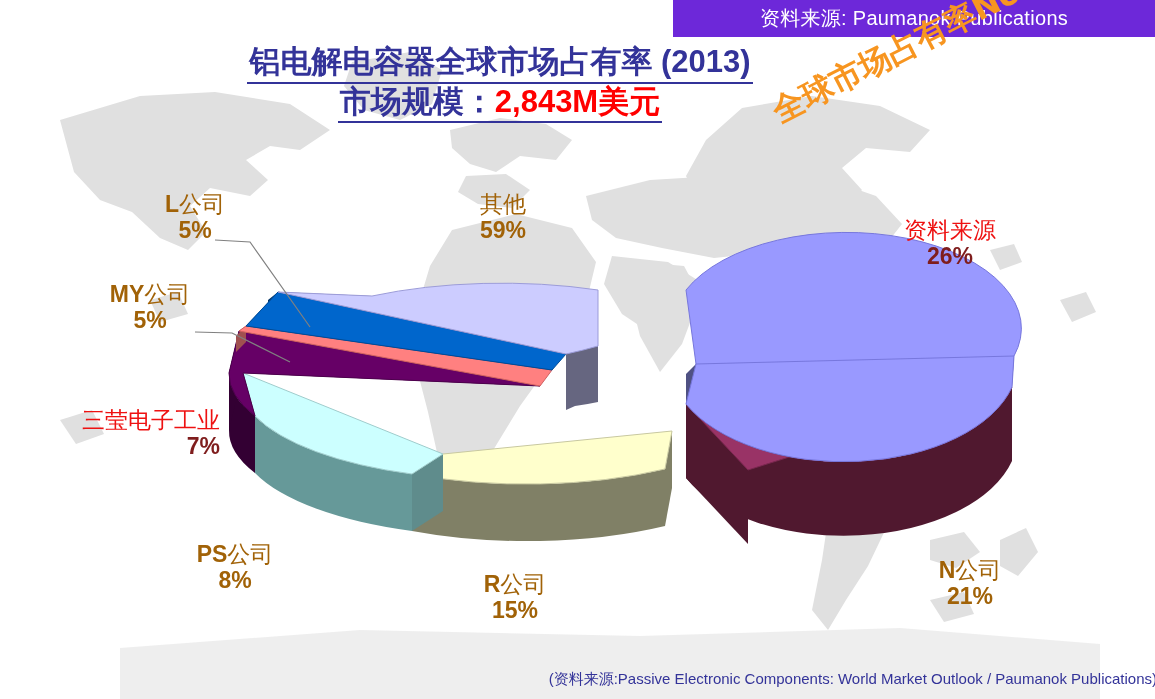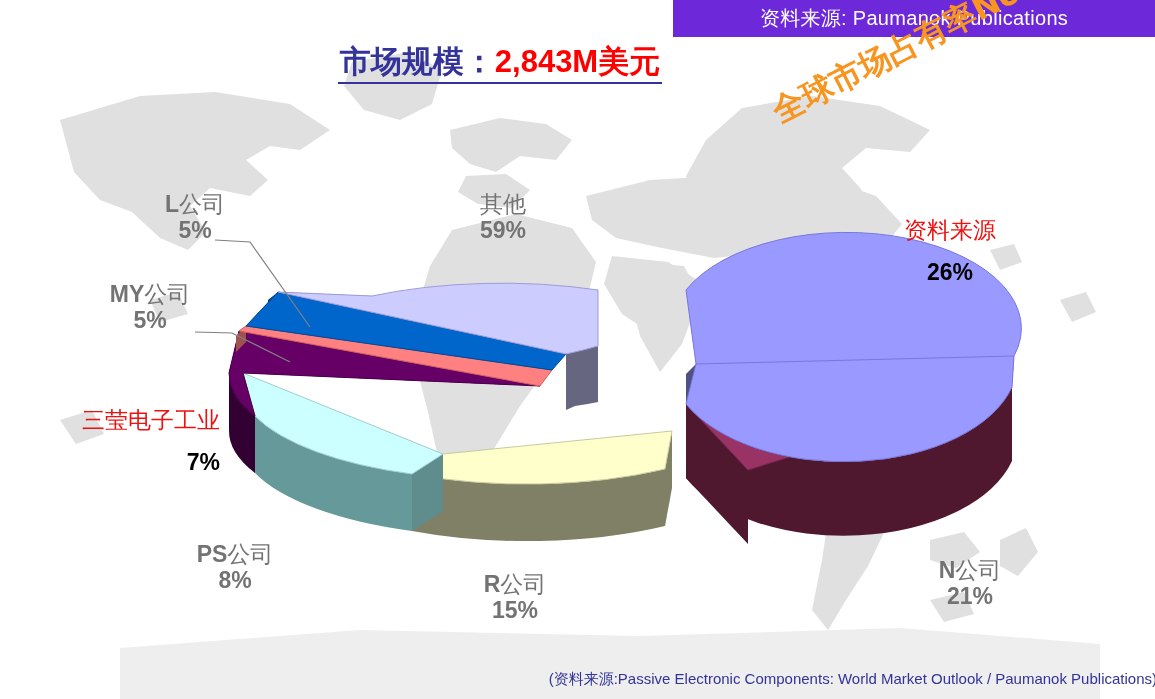--- a/index.html
+++ b/index.html
@@ -32,26 +32,26 @@
 
   .no1{
     position:absolute; left:775px; top:92px; width:300px;
     transform:rotate(-27deg); transform-origin:left center;
     color:#F79520; font-size:32px; font-weight:bold; z-index:7;
     white-space:nowrap; font-family:"DejaVu Sans",sans-serif;
   }
 
   
   .lbl{ position:absolute; z-index:8; text-align:center; line-height:1.12;
-        color:#737373; font-size:23px; white-space:nowrap; }
+        color:#a16207; font-size:23px; white-space:nowrap; }
   .lbl .v{ font-weight:bold; display:block; }
   .lbl .n{ display:block; }
   .lbl.red{ color:#ee1111; }
   .lbl.red .n{ color:#ee1111; }
-  .lbl.red .v{ color:#000000;margin-top:16px; }
+  .lbl.red .v{ color:#7f1d1d; }
   .lbl b.lat{ font-weight:bold; }
 
   
   .footer{
     position:absolute; left:0; top:670px; width:1145px; text-align:right;
     color:#333399; font-size:15px; z-index:8;padding-left:12px;
   }
 
   .leader{ position:absolute; z-index:7; left:0; top:0; }
   .piewrap{ position:absolute; left:0; top:0; z-index:4; }
@@ -106,20 +106,21 @@
       <path d="M60 420 L92 410 L104 434 L76 444 Z"></path>
       <path d="M150 300 L178 292 L188 314 L160 322 Z"></path>
     </g>
   </svg>
 
   <div class="source-banner">
     <span>资料来源:  Paumanok Publications</span>
   </div>
 
   <div class="title-block">
+    <div><span class="title-line">铝电解电容器全球市场占有率 (2013)</span></div>
     <div class="l2"><span class="title-line">
       <span>市场规模：</span><span class="title-red">2,843M</span><span class="title-red">美元</span>
     </span></div>
   </div>
 
   <div class="no1">全球市场占有率No.1!!</div>
 
   <svg class="piewrap" width="1155" height="699" viewBox="0 0 1155 699" aria-hidden="true">
 
     <g>

